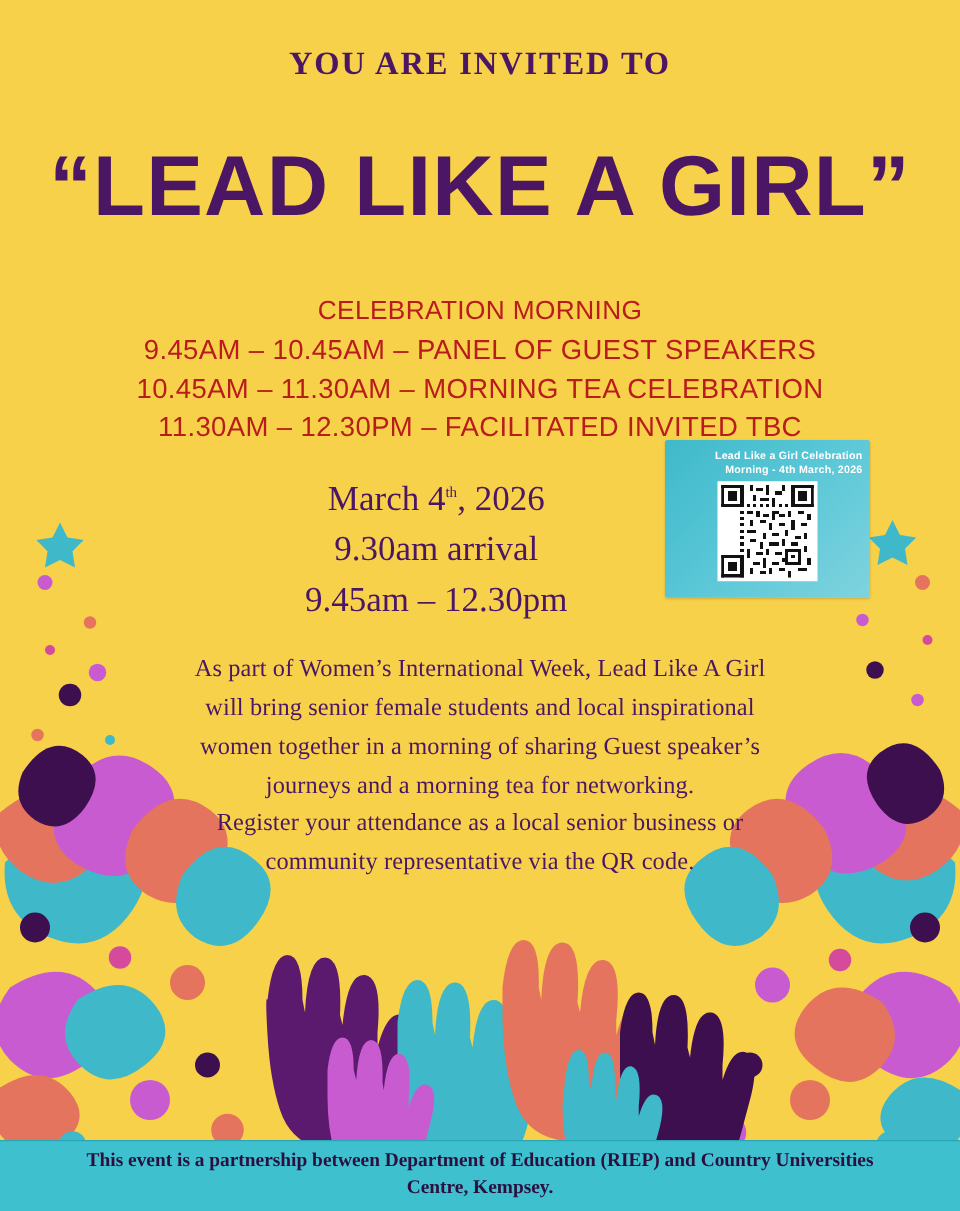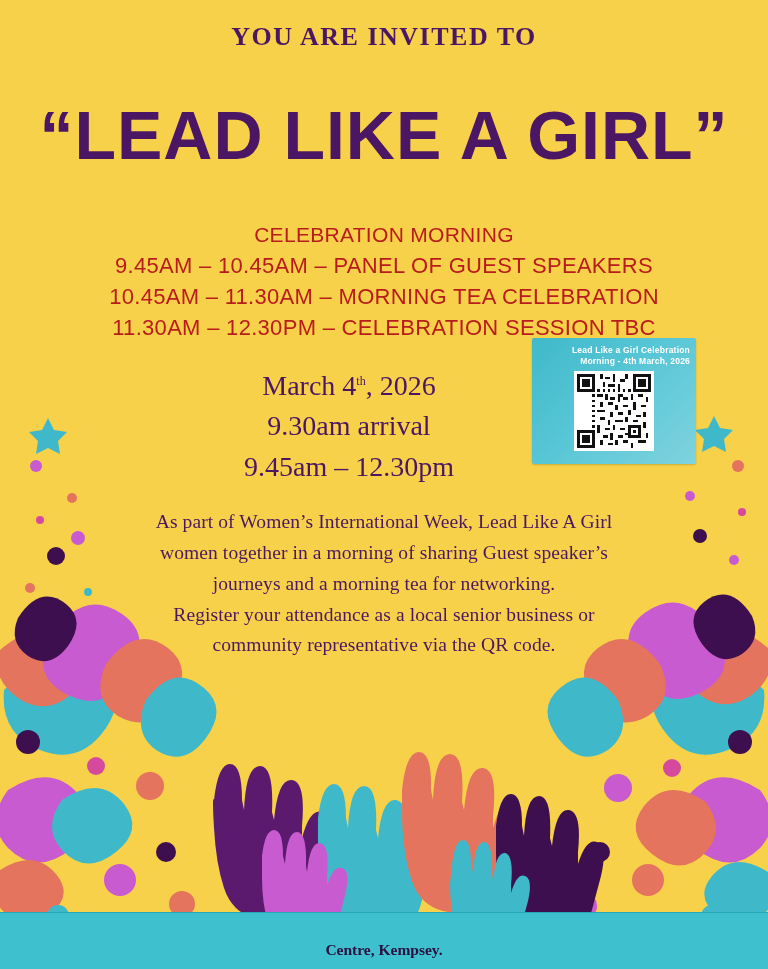--- a/index.html
+++ b/index.html
@@ -26,21 +26,21 @@
     position: absolute;
     left: 0; top: 0;
     width: 768px; height: 969px;
     pointer-events: none;
   }
 
   
   .content {
     position: relative;
     z-index: 5;
-    padding-top: 22px;
+    padding-top: 36px;
     text-align: center;
   }
 
   .invited {
     font-family: "Liberation Serif", serif;
     font-size: 26px;
     letter-spacing: 1.5px;
     font-weight: bold;
     color: #4B1664;
     font-variant: small-caps;
@@ -236,21 +236,21 @@
   <div class="content">
 
     <div class="invited">YOU ARE INVITED TO</div>
 
     <div class="headline">“LEAD LIKE A GIRL”</div>
 
     <div class="schedule">
       <span class="line title-line">CELEBRATION MORNING</span>
       <span class="line">9.45AM – 10.45AM – PANEL OF GUEST SPEAKERS</span>
       <span class="line">10.45AM – 11.30AM – MORNING TEA CELEBRATION</span>
-      <span class="line">11.30AM – 12.30PM – CELEBRATION SESSION TBC</span>
+      <span class="line">11.30AM – 12.30PM – FACILITATED INVITED TBC</span>
     </div>
 
     <div class="datewrap">
       <span class="dline"><span>March 4</span><sup>th</sup><span>, 2026</span></span>
       <span class="dline">9.30am arrival</span>
       <span class="dline">9.45am – 12.30pm</span>
 
       <div class="qr-card">
         <div class="qr-caption">
           <span>Lead Like a Girl Celebration</span><br>
@@ -351,26 +351,27 @@
               <rect x="19" y="23" width="1" height="1"></rect>
                 <rect x="17" y="8" width="1" height="1"></rect>
             </g>
           </svg>
         </div>
       </div>
     </div>
 
     <div class="body-copy">
       <span class="line">As part of Women’s International Week, Lead Like A Girl</span>
+      <span class="line">will bring senior female students and local inspirational</span>
       <span class="line">women together in a morning of sharing Guest speaker’s</span>
       <span class="line">journeys and a morning tea for networking.</span>
       <span class="line">Register your attendance as a local senior business or</span>
       <span class="line">community representative via the QR code.</span>
     </div>
 
   </div>
 
   <div class="banner">
-    <br>
+    <span>This event is a partnership between Department of Education (RIEP) and Country Universities</span><br>
     <span>Centre, Kempsey.</span>
   </div>
 
 </div>
 
 </body></html>

